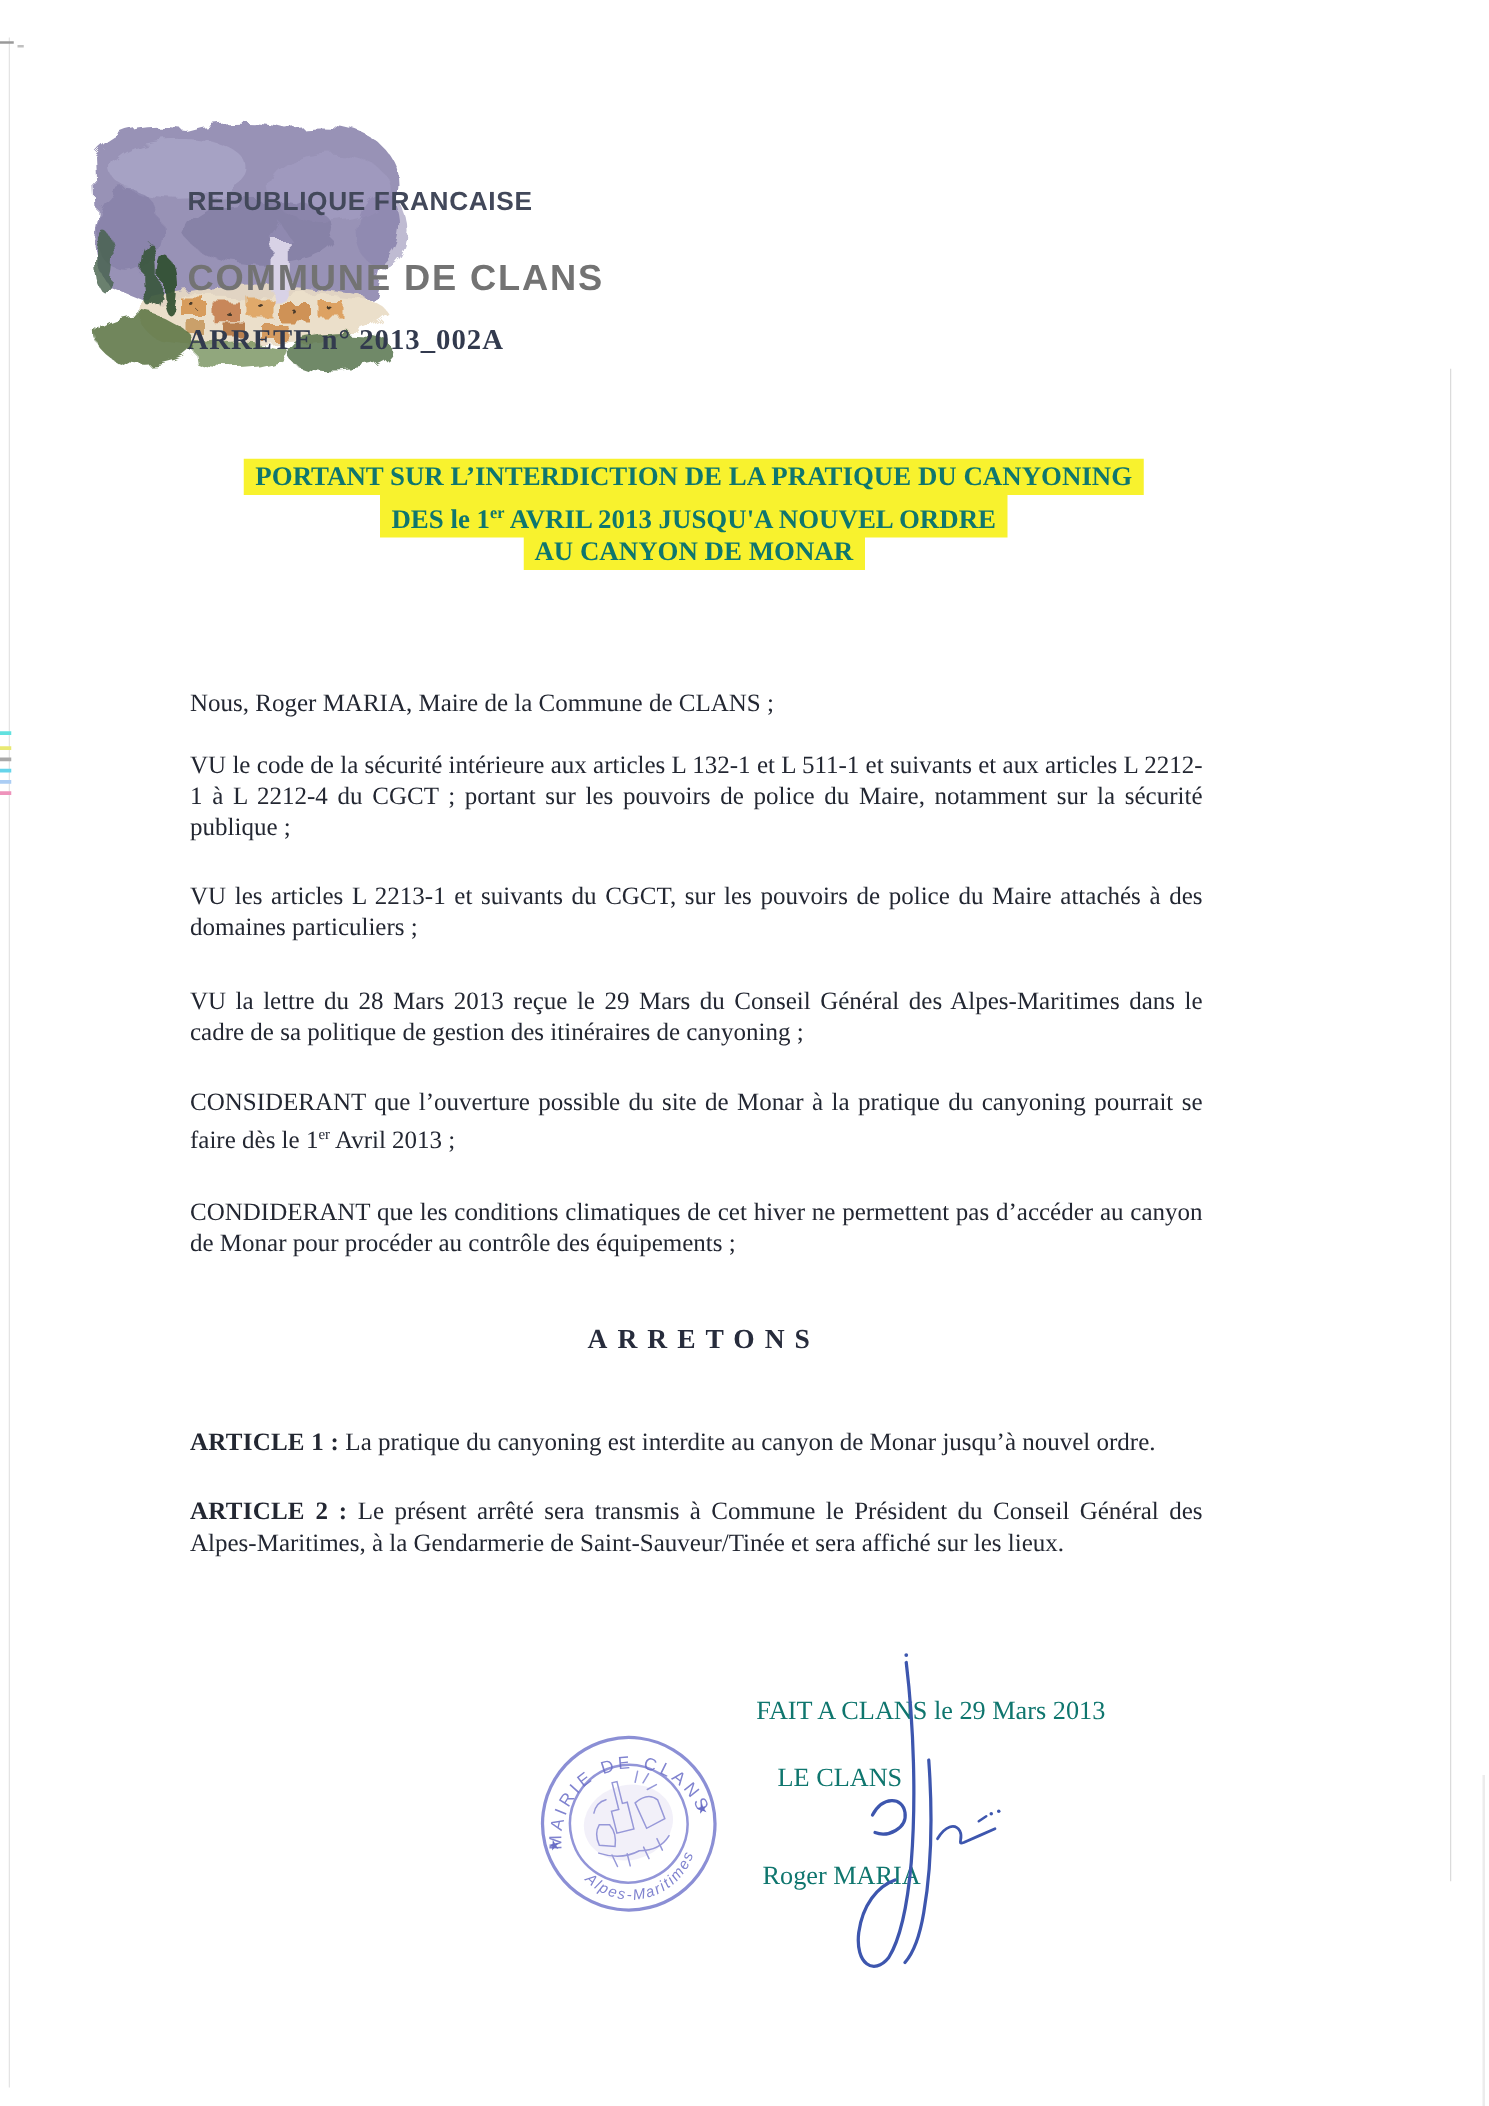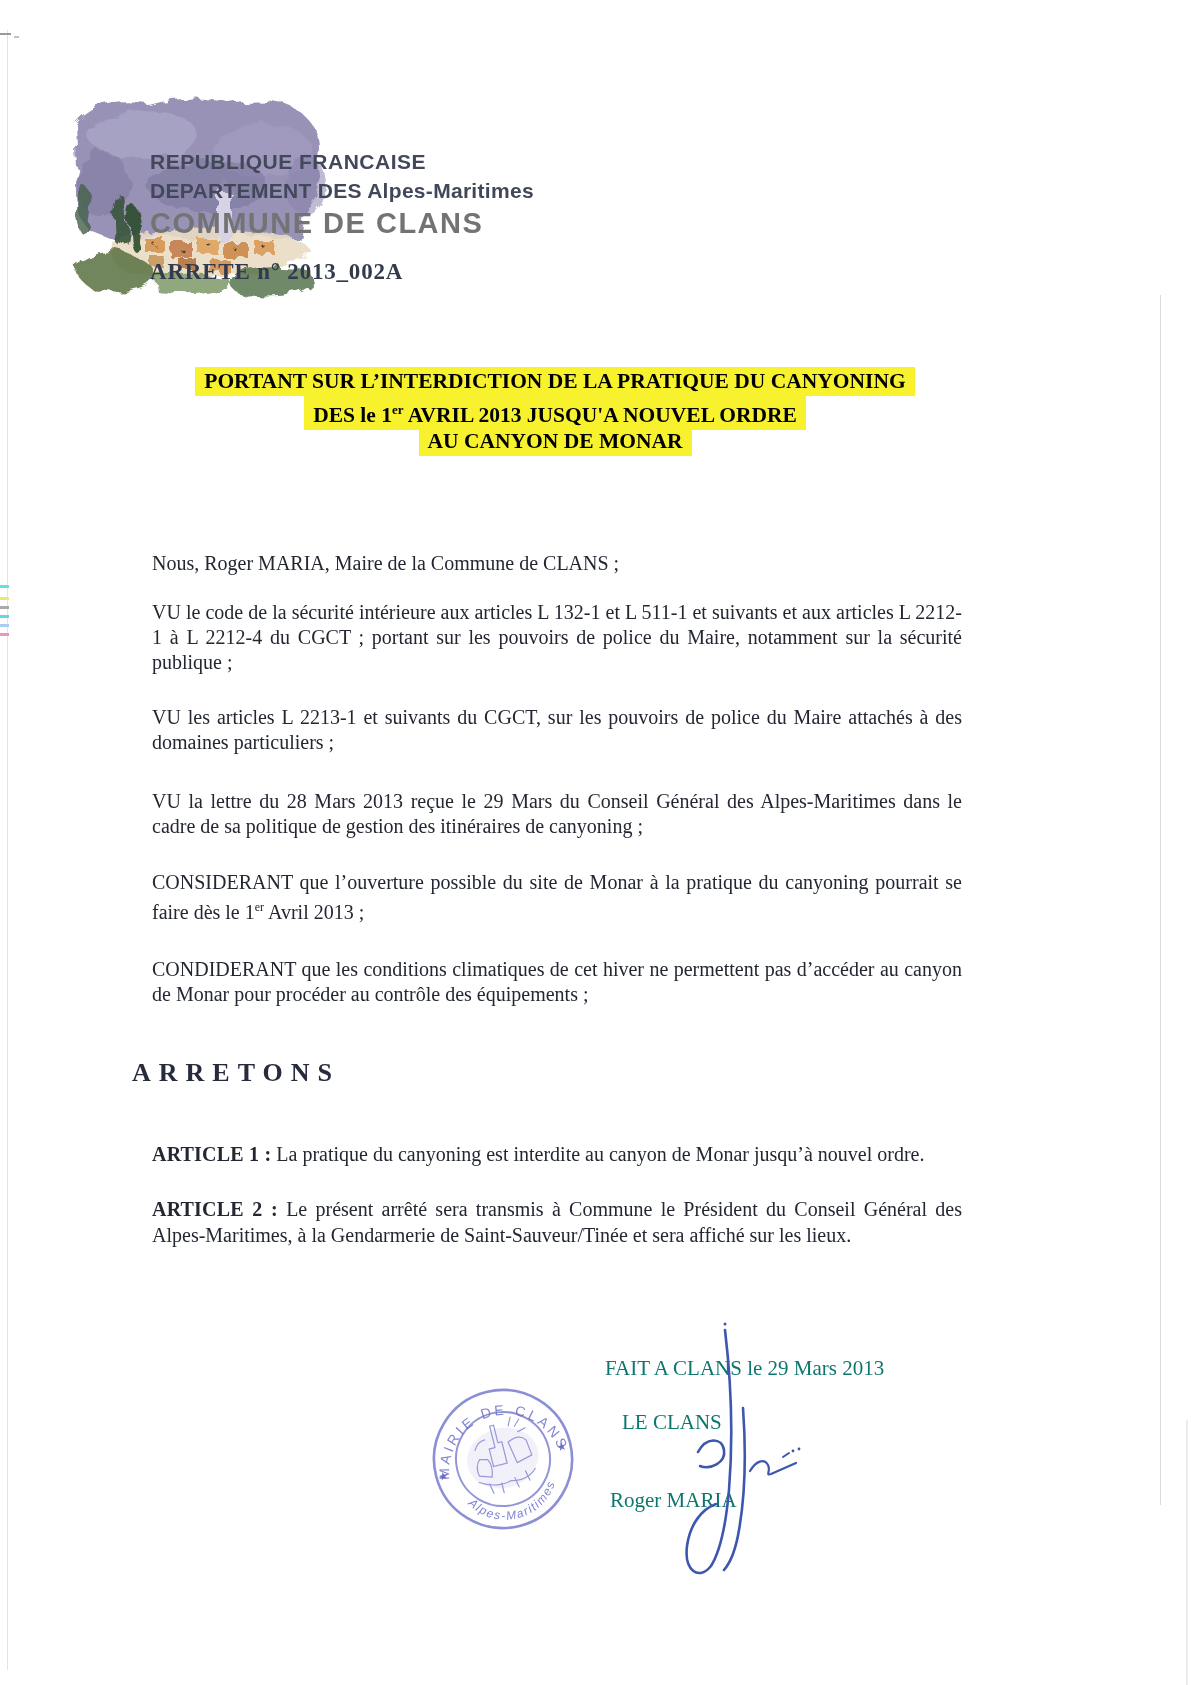--- a/index.html
+++ b/index.html
@@ -11,36 +11,36 @@
   .hline{position:absolute;left:150px;width:810px;text-align:left;
     font-family:"Liberation Sans", sans-serif;font-weight:bold;color:#42485a;}
   .hline.rep{top:150px;font-size:21px;letter-spacing:.5px;}
   .hline.dep{top:179px;font-size:21px;letter-spacing:.3px;}
   .hline.com{top:207px;font-size:29px;letter-spacing:1.5px;color:#737373;}
   .hline.num{top:259px;font-family:"Liberation Serif", serif;font-size:23px;letter-spacing:.8px;color:#323a4e;}
   
   .village{position:absolute;left:58px;top:90px;width:280px;height:215px;}
   
   .title{position:absolute;left:130px;top:366px;width:850px;text-align:center;
-    font-weight:bold;font-size:21.5px;line-height:30px;color:#000000;}
+    font-weight:bold;font-size:21.5px;line-height:30px;color:#0f766e;}
   .title .row{height:30px;}
   .title .hl{background:#f8f22e;padding:2px 9px 3px 9px;display:inline-block;line-height:24px;}
   .title sup{font-size:13px;}
   
   .body{position:absolute;left:152px;top:551px;width:810px;
     font-size:20px;line-height:25px;text-align:justify;}
   .body p{margin:0;}
   .body p.m24{margin-top:24px;}
   .body p.m30{margin-top:30px;}
   .body p.m34{margin-top:34px;}
   .body p.m31{margin-top:31px;}
   .body p.m32{margin-top:32px;}
   .body sup{font-size:12px;}
-  .arretons{position:absolute;left:132px;top:1058px;width:810px;
-    font-weight:bold;font-size:26px;letter-spacing:8px;color:#272c3c;}
+  .arretons{position:absolute;left:158px;top:1058px;width:810px;text-align:center;
+    font-weight:bold;font-size:22px;letter-spacing:8px;color:#272c3c;}
   .articles{position:absolute;left:152px;top:1141px;width:810px;
     font-size:20px;line-height:26px;text-align:justify;}
   .articles p{margin:0;}
   .articles p + p{margin-top:29px;}
   .articles b{letter-spacing:.2px;margin-top:40px;}
   
   .closing-line{position:absolute;font-size:21px;color:#0f766e;}
   .fait{left:605px;top:1356px;}
   .maire{left:622px;top:1410px;}
   .roger{left:610px;top:1488px;}
@@ -113,21 +113,20 @@
       <path d="M20 168 Q50 150 80 168 Q110 182 90 196 Q60 208 34 198 Q12 186 20 168 Z" fill="#57723f" opacity="0.85"></path>
       <path d="M180 182 Q225 172 252 182 Q262 194 240 202 Q200 210 176 200 Q168 190 180 182 Z" fill="#4c6b41" opacity="0.8"></path>
       <path d="M96 186 Q140 178 170 188 Q180 198 150 204 Q114 208 98 200 Z" fill="#6d8a52" opacity="0.75"></path>
       <ellipse cx="62" cy="130" rx="7" ry="26" fill="#39543a" opacity="0.9"></ellipse>
       <ellipse cx="76" cy="138" rx="6" ry="22" fill="#2f4d2c" opacity="0.9"></ellipse>
       <ellipse cx="26" cy="120" rx="8" ry="24" fill="#44604a" opacity="0.8"></ellipse>
     </g>
   </svg>
 
   <div class="hline rep">REPUBLIQUE FRANCAISE</div>
-  <div class="hline dep">DEPARTEMENT DES Alpes-Maritimes</div>
   <div class="hline com">COMMUNE DE CLANS</div>
   <div class="hline num">ARRETE n° 2013_002A</div>
 
   <div class="title">
     <div class="row"><span class="hl">PORTANT SUR L’INTERDICTION DE LA PRATIQUE DU CANYONING</span></div>
     <div class="row"><span class="hl"><span>DES le 1</span><sup>er</sup><span> AVRIL 2013 JUSQU'A NOUVEL ORDRE</span></span></div>
     <div class="row"><span class="hl">AU CANYON DE MONAR</span></div>
   </div>
 
   <div class="body">

